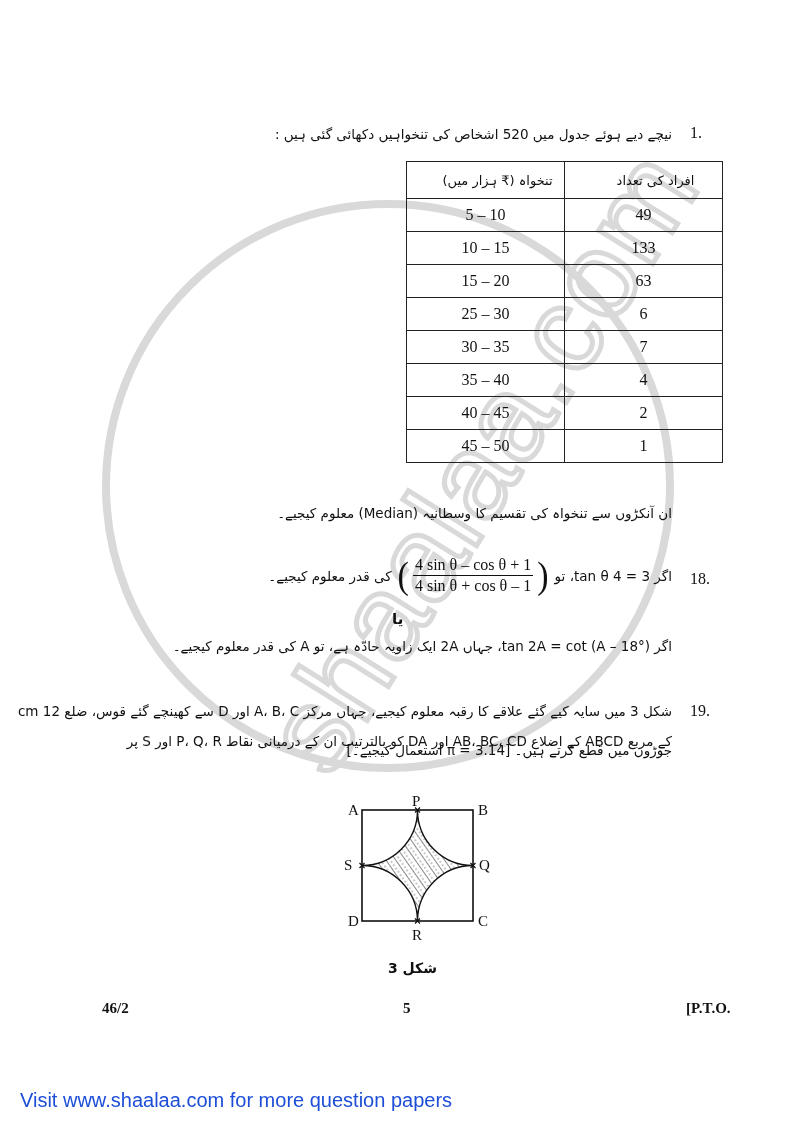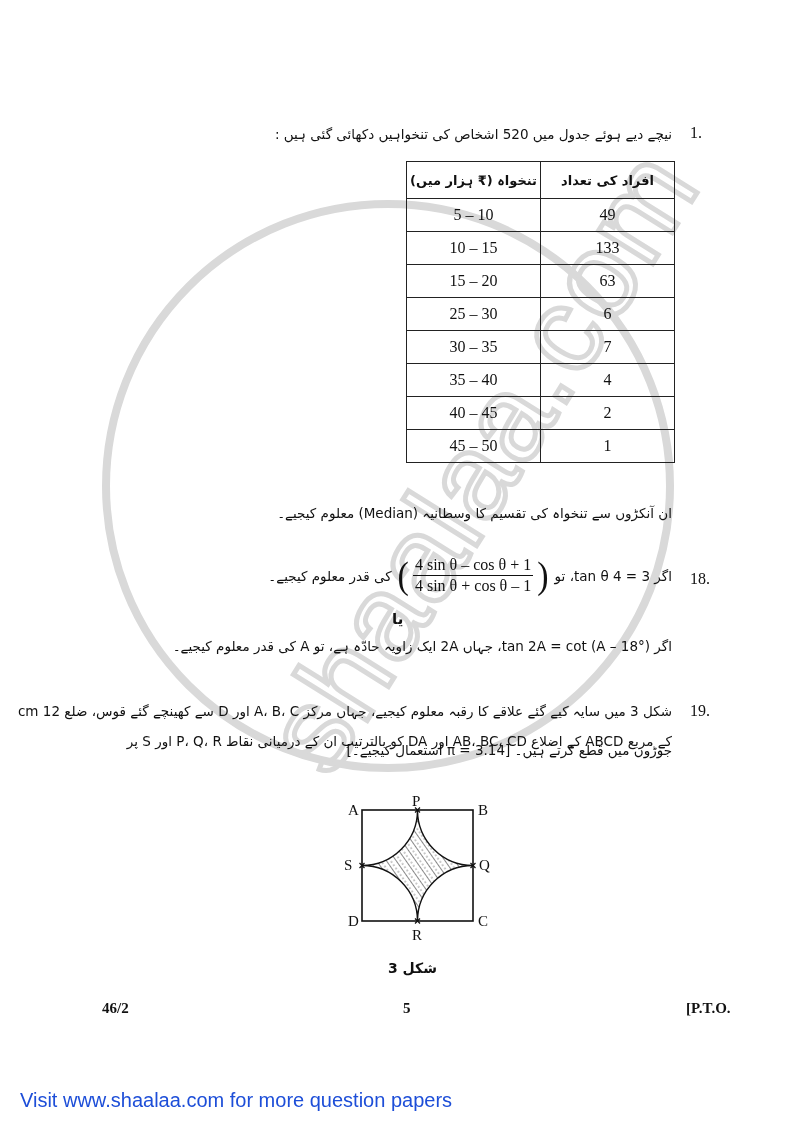--- a/index.html
+++ b/index.html
@@ -7,21 +7,21 @@
            font-family:"Liberation Serif","DejaVu Serif",serif; color:#111; }
     .abs { position:absolute; }
     .urdu { direction:rtl; unicode-bidi:embed; font-family:"DejaVu Sans",sans-serif; font-size:13.5px; white-space:nowrap; }
     .qnum { font-family:"Liberation Serif",serif; font-size:16px; }
     .watermark { position:absolute; left:0; top:0; width:800px; height:1131px; pointer-events:none; z-index:0; }
     .content { position:relative; z-index:1; }
 
     table.sal { position:absolute; left:406px; top:161px; border-collapse:collapse; }
     table.sal td, table.sal th { border:1px solid #222; width:133px; height:32px; padding:0;
       text-align:center; font-family:"Liberation Serif",serif; font-size:16px; font-weight:normal; }
-    table.sal th { height:36px; font-family:"DejaVu Sans",sans-serif; font-size:13px; font-weight:bold; direction:rtl; }
+    table.sal th { height:36px; font-family:"DejaVu Sans",sans-serif; font-size:13px; font-weight:normal; direction:rtl;padding-left:24px; }
 
     .frac { display:inline-flex; align-items:center; font-family:"Liberation Serif",serif; font-size:16px; }
     .paren { font-size:34px; line-height:1; font-weight:200; transform:scaleY(1.1); }
     .fr { display:inline-flex; flex-direction:column; margin:0 4px; }
     .fr .num { border-bottom:1px solid #111; padding:0 2px 1px; line-height:18px; }
     .fr .den { padding:1px 2px 0; line-height:18px; }
 
     .footer { font-family:"Liberation Serif",serif; font-weight:bold; font-size:15px; }
     .visit { font-family:"Liberation Sans",sans-serif; font-size:20px; color:#1d4ed8; }
   </style>

